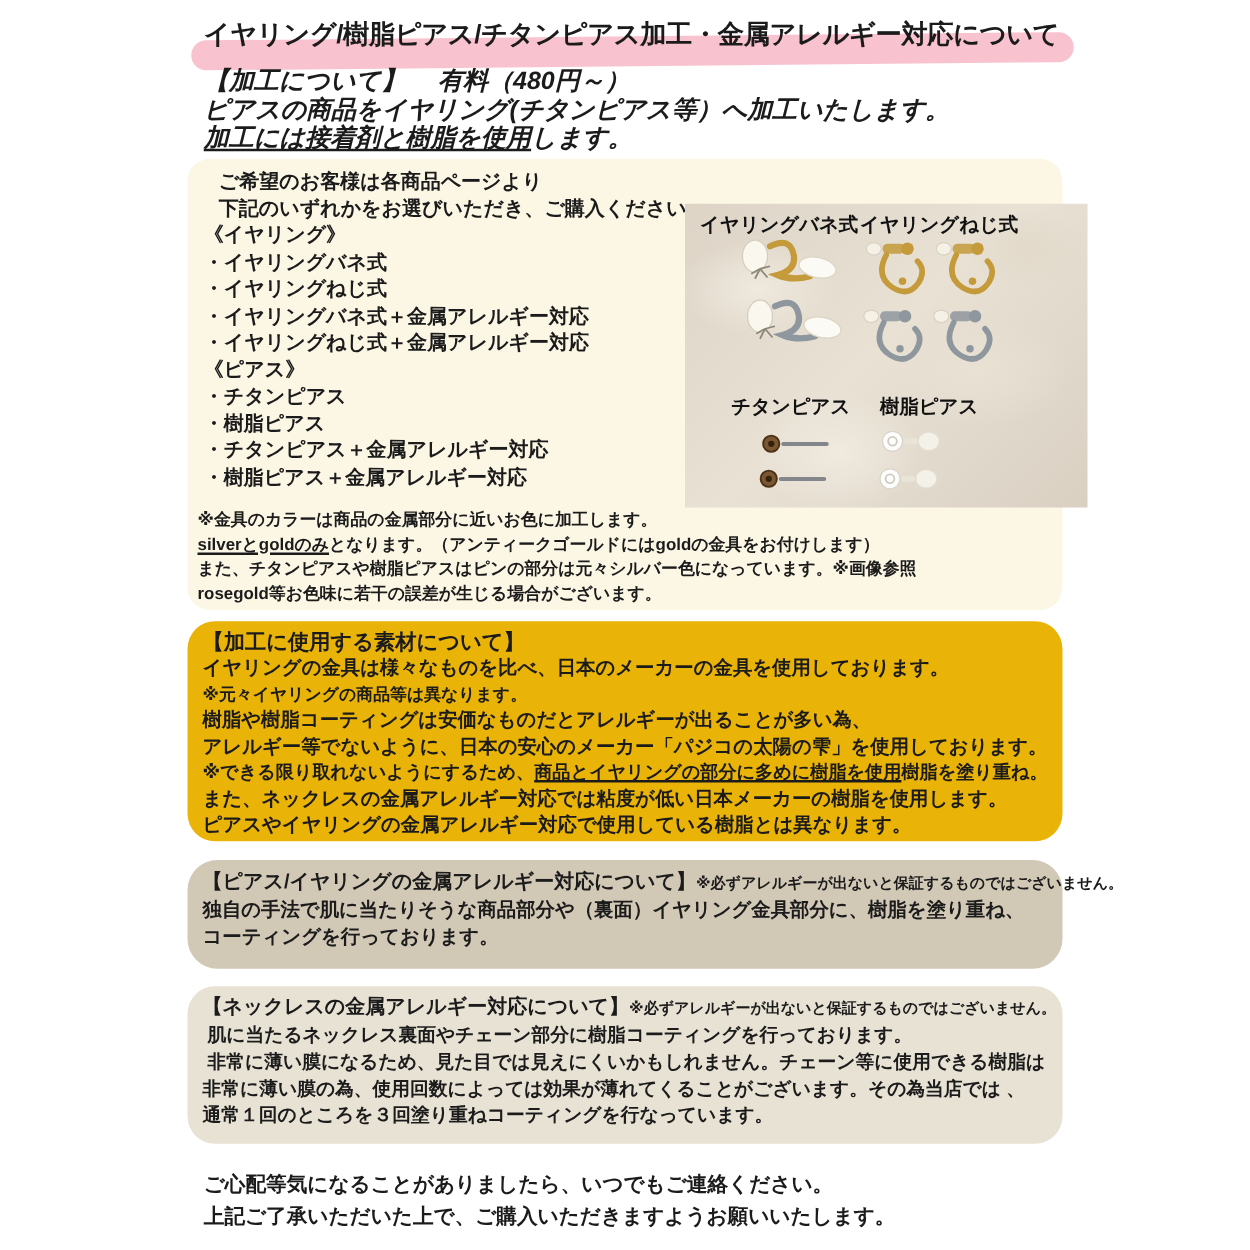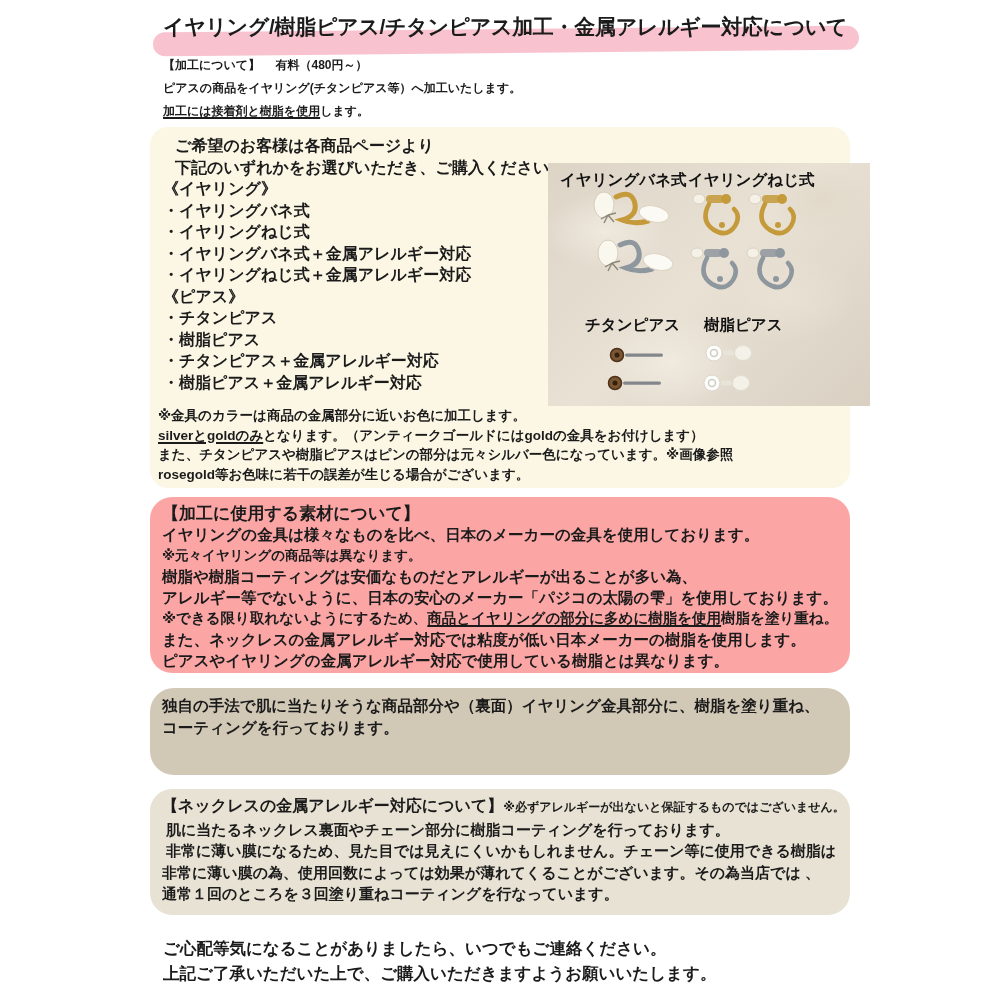--- a/index.html
+++ b/index.html
@@ -6,21 +6,21 @@
   body{width:1000px;height:1000px;font-family:"Liberation Sans","DejaVu Sans",sans-serif;color:#1b1b1b;}
   .page{position:relative;width:1000px;height:1000px;background:#ffffff;overflow:hidden;}
   .nw{white-space:nowrap;}
 
   
   .title{position:absolute;left:163px;top:13px;font-size:21px;font-weight:700;letter-spacing:-0.3px;white-space:nowrap;}
   .title-hl{position:absolute;left:-10px;top:16px;width:706px;height:24px;background:#f8c3cf;border-radius:12px;transform:rotate(-0.55deg);}
   .title-text{position:relative;}
 
   
-  .intro{position:absolute;left:163px;top:54px;font-size:12px;font-weight:700;line-height:23px;}
+  .intro{position:absolute;left:163px;top:54px;font-size:20px;font-weight:700;line-height:23px;font-style:italic;}
   .u{font-weight:700;text-decoration:underline;text-underline-offset:2px;text-decoration-thickness:1.5px;}
 
   
   .box{position:absolute;left:150px;width:700px;box-sizing:border-box;}
 
   
   .box1{top:127px;height:361px;background:#fcf7e5;border-radius:18px;}
   .sel{position:absolute;left:13px;top:8px;font-size:16px;font-weight:700;line-height:21.5px;}
   .sel .ind{padding-left:12px;}
   .notes{position:absolute;left:8px;top:279px;font-size:13.5px;font-weight:600;line-height:19.5px;}
@@ -34,21 +34,21 @@
       radial-gradient(ellipse 70px 45px at 85% 15%, #e2d9c9 0%, rgba(226,217,201,0) 70%),
       linear-gradient(135deg,#ddd4c6 0%,#e8e1d4 48%,#d9d0c2 100%);}
   .photo-label{position:absolute;font-size:15.5px;font-weight:700;color:#111;white-space:nowrap;}
   .pl-spring{left:12px;top:7px;}
   .pl-screw{left:140px;top:7px;}
   .pl-ti{left:37px;top:152px;}
   .pl-resin{left:156px;top:152px;}
   .photo svg{position:absolute;left:0;top:0;}
 
   
-  .box2{top:497px;height:176px;background:#fca5a5;border-radius:22px;padding:6px 12px;}
+  .box2{top:497px;height:176px;background:#eab308;border-radius:22px;padding:6px 12px;}
   .box2 .ln{line-height:21px;white-space:nowrap;}
   .h17{font-size:17px;font-weight:700;}
   .b155{font-size:15.5px;font-weight:600;}
   .s135{font-size:13.5px;font-weight:600;}
   .s15{font-size:14.5px;font-weight:600;}
 
   
   .box3{top:688px;height:87px;background:#d2c8b6;border-radius:24px;padding:7px 12px;}
   .box3 .ln{line-height:21.5px;white-space:nowrap;}
   .h16{font-size:16px;font-weight:700;}
@@ -153,20 +153,21 @@
     <div class="ln b155">イヤリングの金具は様々なものを比べ、日本のメーカーの金具を使用しております。</div>
     <div class="ln s135">※元々イヤリングの商品等は異なります。</div>
     <div class="ln b155">樹脂や樹脂コーティングは安価なものだとアレルギーが出ることが多い為、</div>
     <div class="ln b155">アレルギー等でないように、日本の安心のメーカー「パジコの太陽の雫」を使用しております。</div>
     <div class="ln s15"><span>※できる限り取れないようにするため、</span><span class="u">商品とイヤリングの部分に多めに樹脂を使用</span><span>樹脂を塗り重ね。</span></div>
     <div class="ln b155">また、ネックレスの金属アレルギー対応では粘度が低い日本メーカーの樹脂を使用します。</div>
     <div class="ln b155">ピアスやイヤリングの金属アレルギー対応で使用している樹脂とは異なります。</div>
   </div>
 
   <div class="box box3">
+    <div class="ln"><span class="h16">【ピアス/イヤリングの金属アレルギー対応について】</span><span class="disc">※必ずアレルギーが出ないと保証するものではございません。</span></div>
     <div class="ln b155">独自の手法で肌に当たりそうな商品部分や（裏面）イヤリング金具部分に、樹脂を塗り重ね、</div>
     <div class="ln b155">コーティングを行っております。</div>
   </div>
 
   <div class="box box4">
     <div class="ln"><span class="h16">【ネックレスの金属アレルギー対応について】</span><span class="disc">※必ずアレルギーが出ないと保証するものではございません。</span></div>
     <div class="ln b15 ind1">肌に当たるネックレス裏面やチェーン部分に樹脂コーティングを行っております。</div>
     <div class="ln b15 ind1">非常に薄い膜になるため、見た目では見えにくいかもしれません。チェーン等に使用できる樹脂は</div>
     <div class="ln b15">非常に薄い膜の為、使用回数によっては効果が薄れてくることがございます。その為当店では 、</div>
     <div class="ln b15">通常１回のところを３回塗り重ねコーティングを行なっています。</div>

